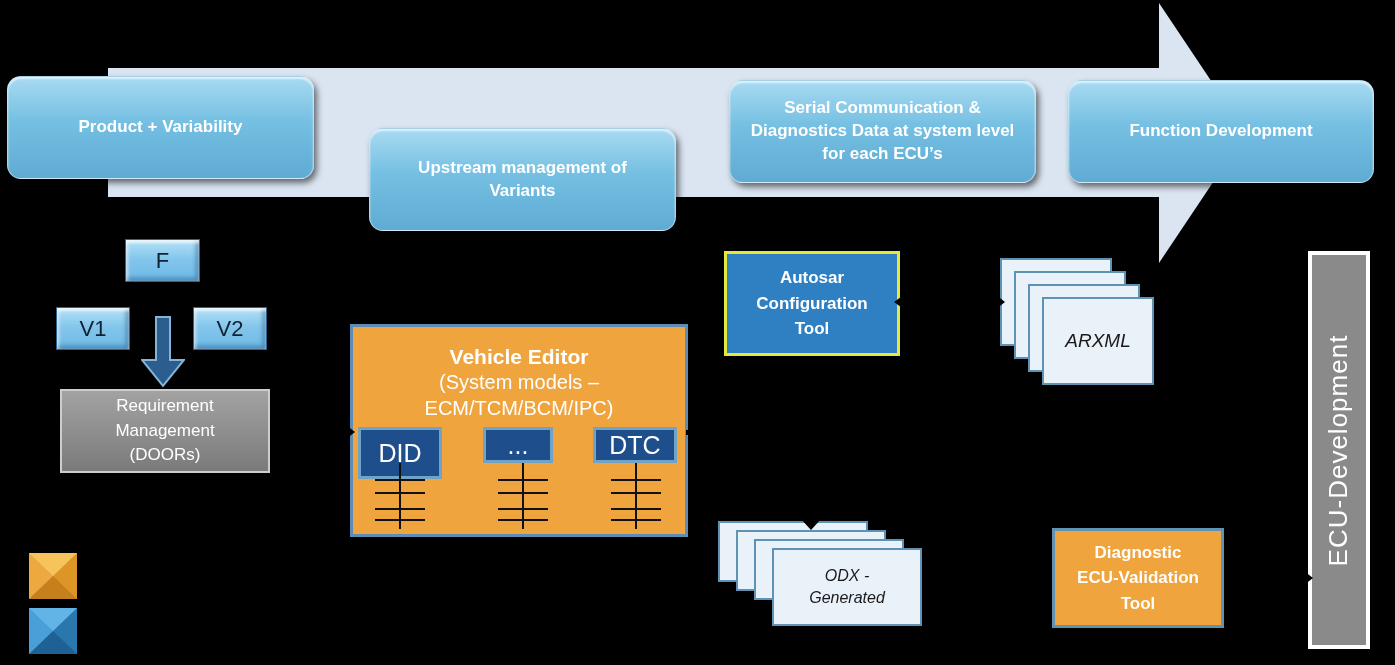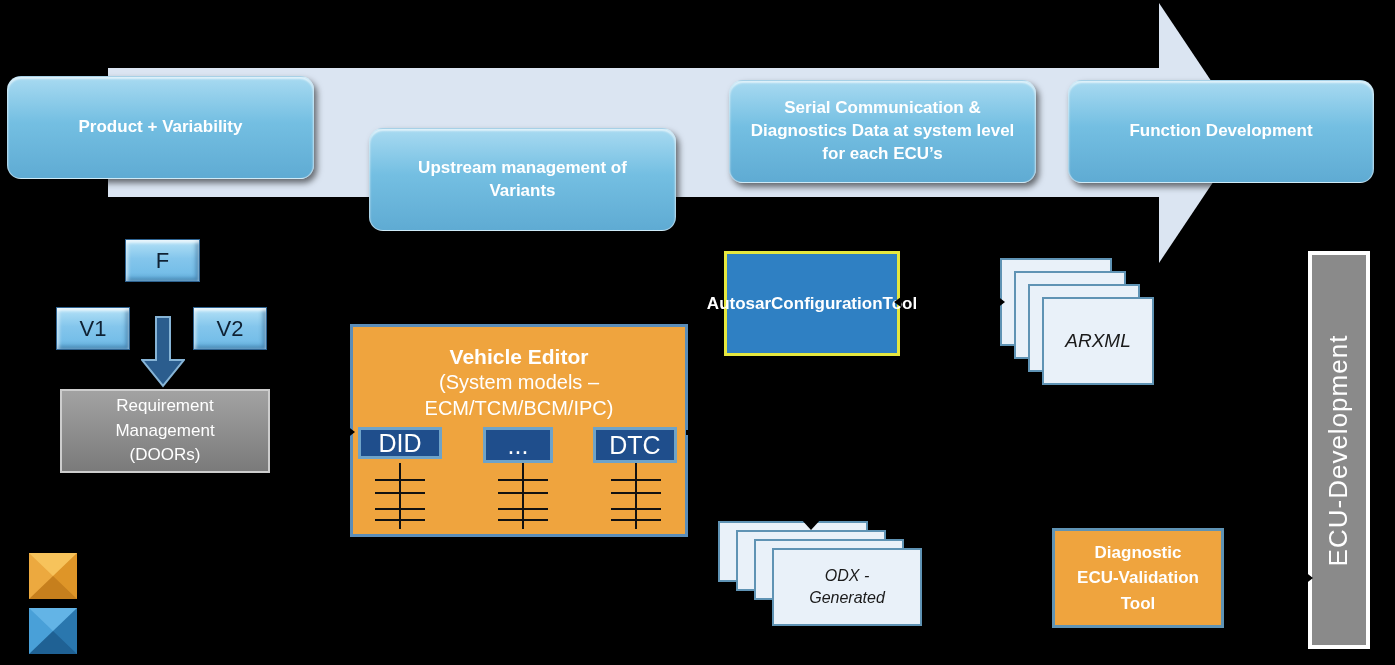--- a/index.html
+++ b/index.html
@@ -48,21 +48,21 @@
   .ve-sub{color:#fff;font-size:20px;text-align:center;line-height:1.3;}
   .cat{
     background:#1f4e8c;border:3px solid #6fa3c8;box-sizing:border-box;
     color:#fff;font-size:25px;display:flex;align-items:center;justify-content:center;
   }
 
   
   .bluetool{
     background:#2f80c3;border:3px solid #e6e73f;box-sizing:border-box;
     color:#fff;font-weight:bold;font-size:17px;line-height:1.5;
-    display:flex;flex-direction:row;align-items:center;justify-content:center;text-align:center;
+    display:flex;flex-direction:column;align-items:center;justify-content:center;text-align:center;
   }
   .orangetool{
     background:#efa43e;border:3px solid #5f93b4;box-sizing:border-box;
     color:#fff;font-weight:bold;font-size:17px;line-height:1.5;
     display:flex;flex-direction:column;align-items:center;justify-content:center;text-align:center;
   }
 
   
   .page{
     background:#e9f1f9;border:2px solid #5f93b4;box-sizing:border-box;
@@ -135,21 +135,21 @@
     <span>Management</span>
     <span>(DOORs)</span>
   </div>
 
   <div class="abs orangebox" style="left:350px;top:324px;width:338px;height:213px;">
     <div class="ve-title">Vehicle Editor</div>
     <div class="ve-sub">
       <span style="display:block;">(System models –</span>
       <span style="display:block;">ECM/TCM/BCM/IPC)</span>
     </div>
-    <div class="abs cat" style="left:5px;top:100px;width:84px;height:32px;">
+    <div class="abs cat" style="left:5px;top:100px;width:84px;height:52px;">
       <span>DID</span>
     </div>
     <div class="abs cat" style="left:130px;top:100px;width:70px;height:36px;">
       <span>...</span>
     </div>
     <div class="abs cat" style="left:240px;top:100px;width:84px;height:36px;">
       <span>DTC</span>
     </div>
     <svg class="abs" style="left:19px;top:136px;" width="56" height="68" viewBox="0 0 56 68">
       <line x1="28" y1="0" x2="28" y2="66" stroke="#111" stroke-width="2"></line>

